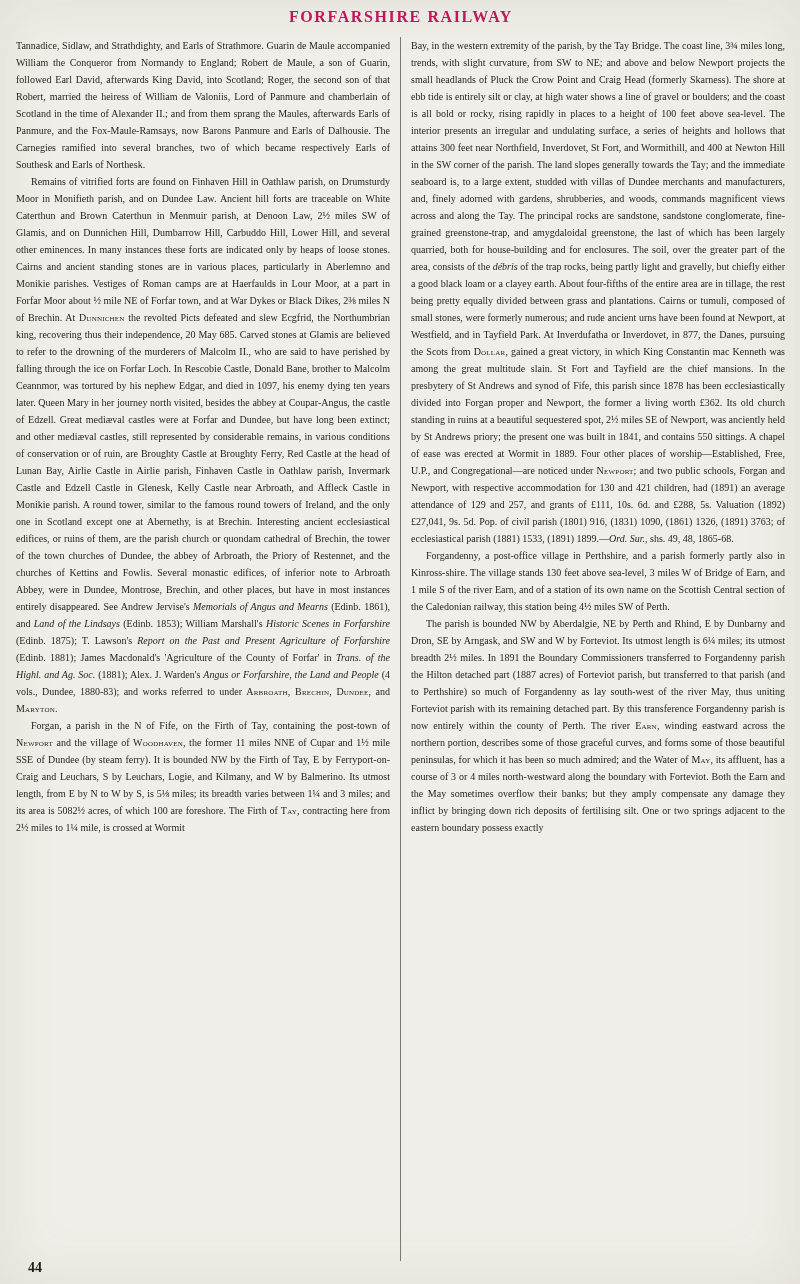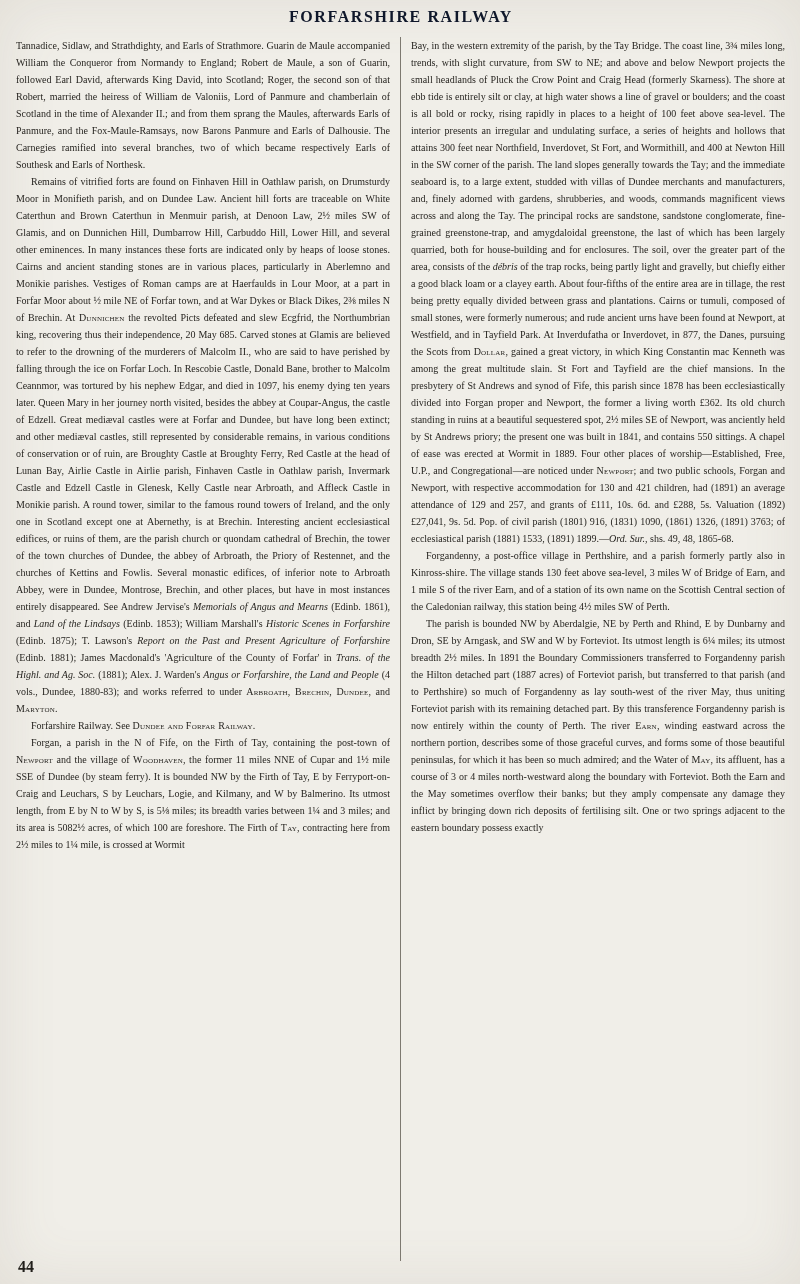--- a/index.html
+++ b/index.html
@@ -13,50 +13,49 @@
   }
   .page {
     position:relative; width:800px; height:1284px; overflow:hidden;
     padding:8px 14px 0 16px;
     background:var(--paper);
     box-shadow:inset 0 0 60px rgba(120,110,90,0.12);
   }
   .header { display:flex; margin-bottom:11px; }
   .header-col {
     flex:1; text-align:center; font-weight:bold;
-    font-size:16px; letter-spacing:1.6px; color:#0f172a;
+    font-size:16px; letter-spacing:1.6px; color:#be185d;
   }
   .columns { display:flex; height:1224px; overflow:hidden; }
   .column {
     width:374px; overflow:hidden;
     font-size:10px; line-height:17px; text-align:justify;
   }
   .column-rule { width:1px; background:#7d7970; margin:0 10px; }
   .para { margin:0; text-indent:15px; }
   .para.first { text-indent:0; }
   .b { font-weight:normal; }
   .i { font-style:italic;margin-top:9px; }
   .sc { font-variant:small-caps; letter-spacing:0.2px; }
   .footer {
-    position:absolute; left:18px; bottom:8px;
-    font-weight:bold; font-size:16px;
+    position:absolute; left:28px; bottom:8px;
+    font-weight:bold; font-size:14px;
   }
 </style>
 </head>
 <body>
 
 <div class="page">
   <div class="header">
     <div class="header-col">FORFARSHIRE RAILWAY</div>
   </div>
   <div class="columns">
     <div class="column" id="col-left">
         <p class="para first"><span>Tannadice, Sidlaw, and Strathdighty, and Earls of Strathmore. Guarin de Maule accompanied William the Conqueror from Normandy to England; Robert de Maule, a son of Guarin, followed Earl David, afterwards King David, into Scotland; Roger, the second son of that Robert, married the heiress of William de Valoniis, Lord of Panmure and chamberlain of Scotland in the time of Alexander II.; and from them sprang the Maules, afterwards Earls of Panmure, and the Fox-Maule-Ramsays, now Barons Panmure and Earls of Dalhousie. The Carnegies ramified into several branches, two of which became respectively Earls of Southesk and Earls of Northesk.</span></p>
         <p class="para"><span>Remains of vitrified forts are found on Finhaven Hill in Oathlaw parish, on Drumsturdy Moor in Monifieth parish, and on Dundee Law. Ancient hill forts are traceable on White Caterthun and Brown Caterthun in Menmuir parish, at Denoon Law, 2½ miles SW of Glamis, and on Dunnichen Hill, Dumbarrow Hill, Carbuddo Hill, Lower Hill, and several other eminences. In many instances these forts are indicated only by heaps of loose stones. Cairns and ancient standing stones are in various places, particularly in Aberlemno and Monikie parishes. Vestiges of Roman camps are at Haerfaulds in Lour Moor, at a part in Forfar Moor about ½ mile NE of Forfar town, and at War Dykes or Black Dikes, 2⅜ miles N of Brechin. At </span><span class="sc">Dunnichen</span><span> the revolted Picts defeated and slew Ecgfrid, the Northumbrian king, recovering thus their independence, 20 May 685. Carved stones at Glamis are believed to refer to the drowning of the murderers of Malcolm II., who are said to have perished by falling through the ice on Forfar Loch. In Rescobie Castle, Donald Bane, brother to Malcolm Ceannmor, was tortured by his nephew Edgar, and died in 1097, his enemy dying ten years later. Queen Mary in her journey north visited, besides the abbey at Coupar-Angus, the castle of Edzell. Great mediæval castles were at Forfar and Dundee, but have long been extinct; and other mediæval castles, still represented by considerable remains, in various conditions of conservation or of ruin, are Broughty Castle at Broughty Ferry, Red Castle at the head of Lunan Bay, Airlie Castle in Airlie parish, Finhaven Castle in Oathlaw parish, Invermark Castle and Edzell Castle in Glenesk, Kelly Castle near Arbroath, and Affleck Castle in Monikie parish. A round tower, similar to the famous round towers of Ireland, and the only one in Scotland except one at Abernethy, is at Brechin. Interesting ancient ecclesiastical edifices, or ruins of them, are the parish church or quondam cathedral of Brechin, the tower of the town churches of Dundee, the abbey of Arbroath, the Priory of Restennet, and the churches of Kettins and Fowlis. Several monastic edifices, of inferior note to Arbroath Abbey, were in Dundee, Montrose, Brechin, and other places, but have in most instances entirely disappeared. See Andrew Jervise's </span><span class="i">Memorials of Angus and Mearns</span><span> (Edinb. 1861), and </span><span class="i">Land of the Lindsays</span><span> (Edinb. 1853); William Marshall's </span><span class="i">Historic Scenes in Forfarshire</span><span> (Edinb. 1875); T. Lawson's </span><span class="i">Report on the Past and Present Agriculture of Forfarshire</span><span> (Edinb. 1881); James Macdonald's 'Agriculture of the County of Forfar' in </span><span class="i">Trans. of the Highl. and Ag. Soc.</span><span> (1881); Alex. J. Warden's </span><span class="i">Angus or Forfarshire, the Land and People</span><span> (4 vols., Dundee, 1880-83); and works referred to under </span><span class="sc">Arbroath, Brechin, Dundee,</span><span> and </span><span class="sc">Maryton</span><span>.</span></p>
-        <p class="para"><span class="b">Forfarshire Railway.</span><span> See </span><span class="sc">Dundee and Forfar Railway</span><span>.</span></p>
         <p class="para"><span class="b">Forgan,</span><span> a parish in the N of Fife, on the Firth of Tay, containing the post-town of </span><span class="sc">Newport</span><span> and the village of </span><span class="sc">Woodhaven</span><span>, the former 11 miles NNE of Cupar and 1½ mile SSE of Dundee (by steam ferry). It is bounded NW by the Firth of Tay, E by Ferryport-on-Craig and Leuchars, S by Leuchars, Logie, and Kilmany, and W by Balmerino. Its utmost length, from E by N to W by S, is 5⅛ miles; its breadth varies between 1¼ and 3 miles; and its area is 5082½ acres, of which 100 are foreshore. The Firth of </span><span class="sc">Tay</span><span>, contracting here from 2½ miles to 1¼ mile, is crossed at Wormit</span></p>
       </div>
     <div class="column-rule"></div>
     <div class="column" id="col-right">
         <p class="para first"><span>Bay, in the western extremity of the parish, by the Tay Bridge. The coast line, 3¾ miles long, trends, with slight curvature, from SW to NE; and above and below Newport projects the small headlands of Pluck the Crow Point and Craig Head (formerly Skarness). The shore at ebb tide is entirely silt or clay, at high water shows a line of gravel or boulders; and the coast is all bold or rocky, rising rapidly in places to a height of 100 feet above sea-level. The interior presents an irregular and undulating surface, a series of heights and hollows that attains 300 feet near Northfield, Inverdovet, St Fort, and Wormithill, and 400 at Newton Hill in the SW corner of the parish. The land slopes generally towards the Tay; and the immediate seaboard is, to a large extent, studded with villas of Dundee merchants and manufacturers, and, finely adorned with gardens, shrubberies, and woods, commands magnificent views across and along the Tay. The principal rocks are sandstone, sandstone conglomerate, fine-grained greenstone-trap, and amygdaloidal greenstone, the last of which has been largely quarried, both for house-building and for enclosures. The soil, over the greater part of the area, consists of the </span><span class="i">débris</span><span> of the trap rocks, being partly light and gravelly, but chiefly either a good black loam or a clayey earth. About four-fifths of the entire area are in tillage, the rest being pretty equally divided between grass and plantations. Cairns or tumuli, composed of small stones, were formerly numerous; and rude ancient urns have been found at Newport, at Westfield, and in Tayfield Park. At Inverdufatha or Inverdovet, in 877, the Danes, pursuing the Scots from </span><span class="sc">Dollar</span><span>, gained a great victory, in which King Constantin mac Kenneth was among the great multitude slain. St Fort and Tayfield are the chief mansions. In the presbytery of St Andrews and synod of Fife, this parish since 1878 has been ecclesiastically divided into Forgan proper and Newport, the former a living worth £362. Its old church standing in ruins at a beautiful sequestered spot, 2½ miles SE of Newport, was anciently held by St Andrews priory; the present one was built in 1841, and contains 550 sittings. A chapel of ease was erected at Wormit in 1889. Four other places of worship—Established, Free, U.P., and Congregational—are noticed under </span><span class="sc">Newport</span><span>; and two public schools, Forgan and Newport, with respective accommodation for 130 and 421 children, had (1891) an average attendance of 129 and 257, and grants of £111, 10s. 6d. and £288, 5s. Valuation (1892) £27,041, 9s. 5d. Pop. of civil parish (1801) 916, (1831) 1090, (1861) 1326, (1891) 3763; of ecclesiastical parish (1881) 1533, (1891) 1899.—</span><span class="i">Ord. Sur.</span><span>, shs. 49, 48, 1865-68.</span></p>
         <p class="para"><span class="b">Forgandenny,</span><span> a post-office village in Perthshire, and a parish formerly partly also in Kinross-shire. The village stands 130 feet above sea-level, 3 miles W of Bridge of Earn, and 1 mile S of the river Earn, and of a station of its own name on the Scottish Central section of the Caledonian railway, this station being 4½ miles SW of Perth.</span></p>
         <p class="para"><span>The parish is bounded NW by Aberdalgie, NE by Perth and Rhind, E by Dunbarny and Dron, SE by Arngask, and SW and W by Forteviot. Its utmost length is 6¼ miles; its utmost breadth 2½ miles. In 1891 the Boundary Commissioners transferred to Forgandenny parish the Hilton detached part (1887 acres) of Forteviot parish, but transferred to that parish (and to Perthshire) so much of Forgandenny as lay south-west of the river May, thus uniting Forteviot parish with its remaining detached part. By this transference Forgandenny parish is now entirely within the county of Perth. The river </span><span class="sc">Earn</span><span>, winding eastward across the northern portion, describes some of those graceful curves, and forms some of those beautiful peninsulas, for which it has been so much admired; and the Water of </span><span class="sc">May</span><span>, its affluent, has a course of 3 or 4 miles north-westward along the boundary with Forteviot. Both the Earn and the May sometimes overflow their banks; but they amply compensate any damage they inflict by bringing down rich deposits of fertilising silt. One or two springs adjacent to the eastern boundary possess exactly</span></p>
       </div>
   </div>
   <div class="footer">

